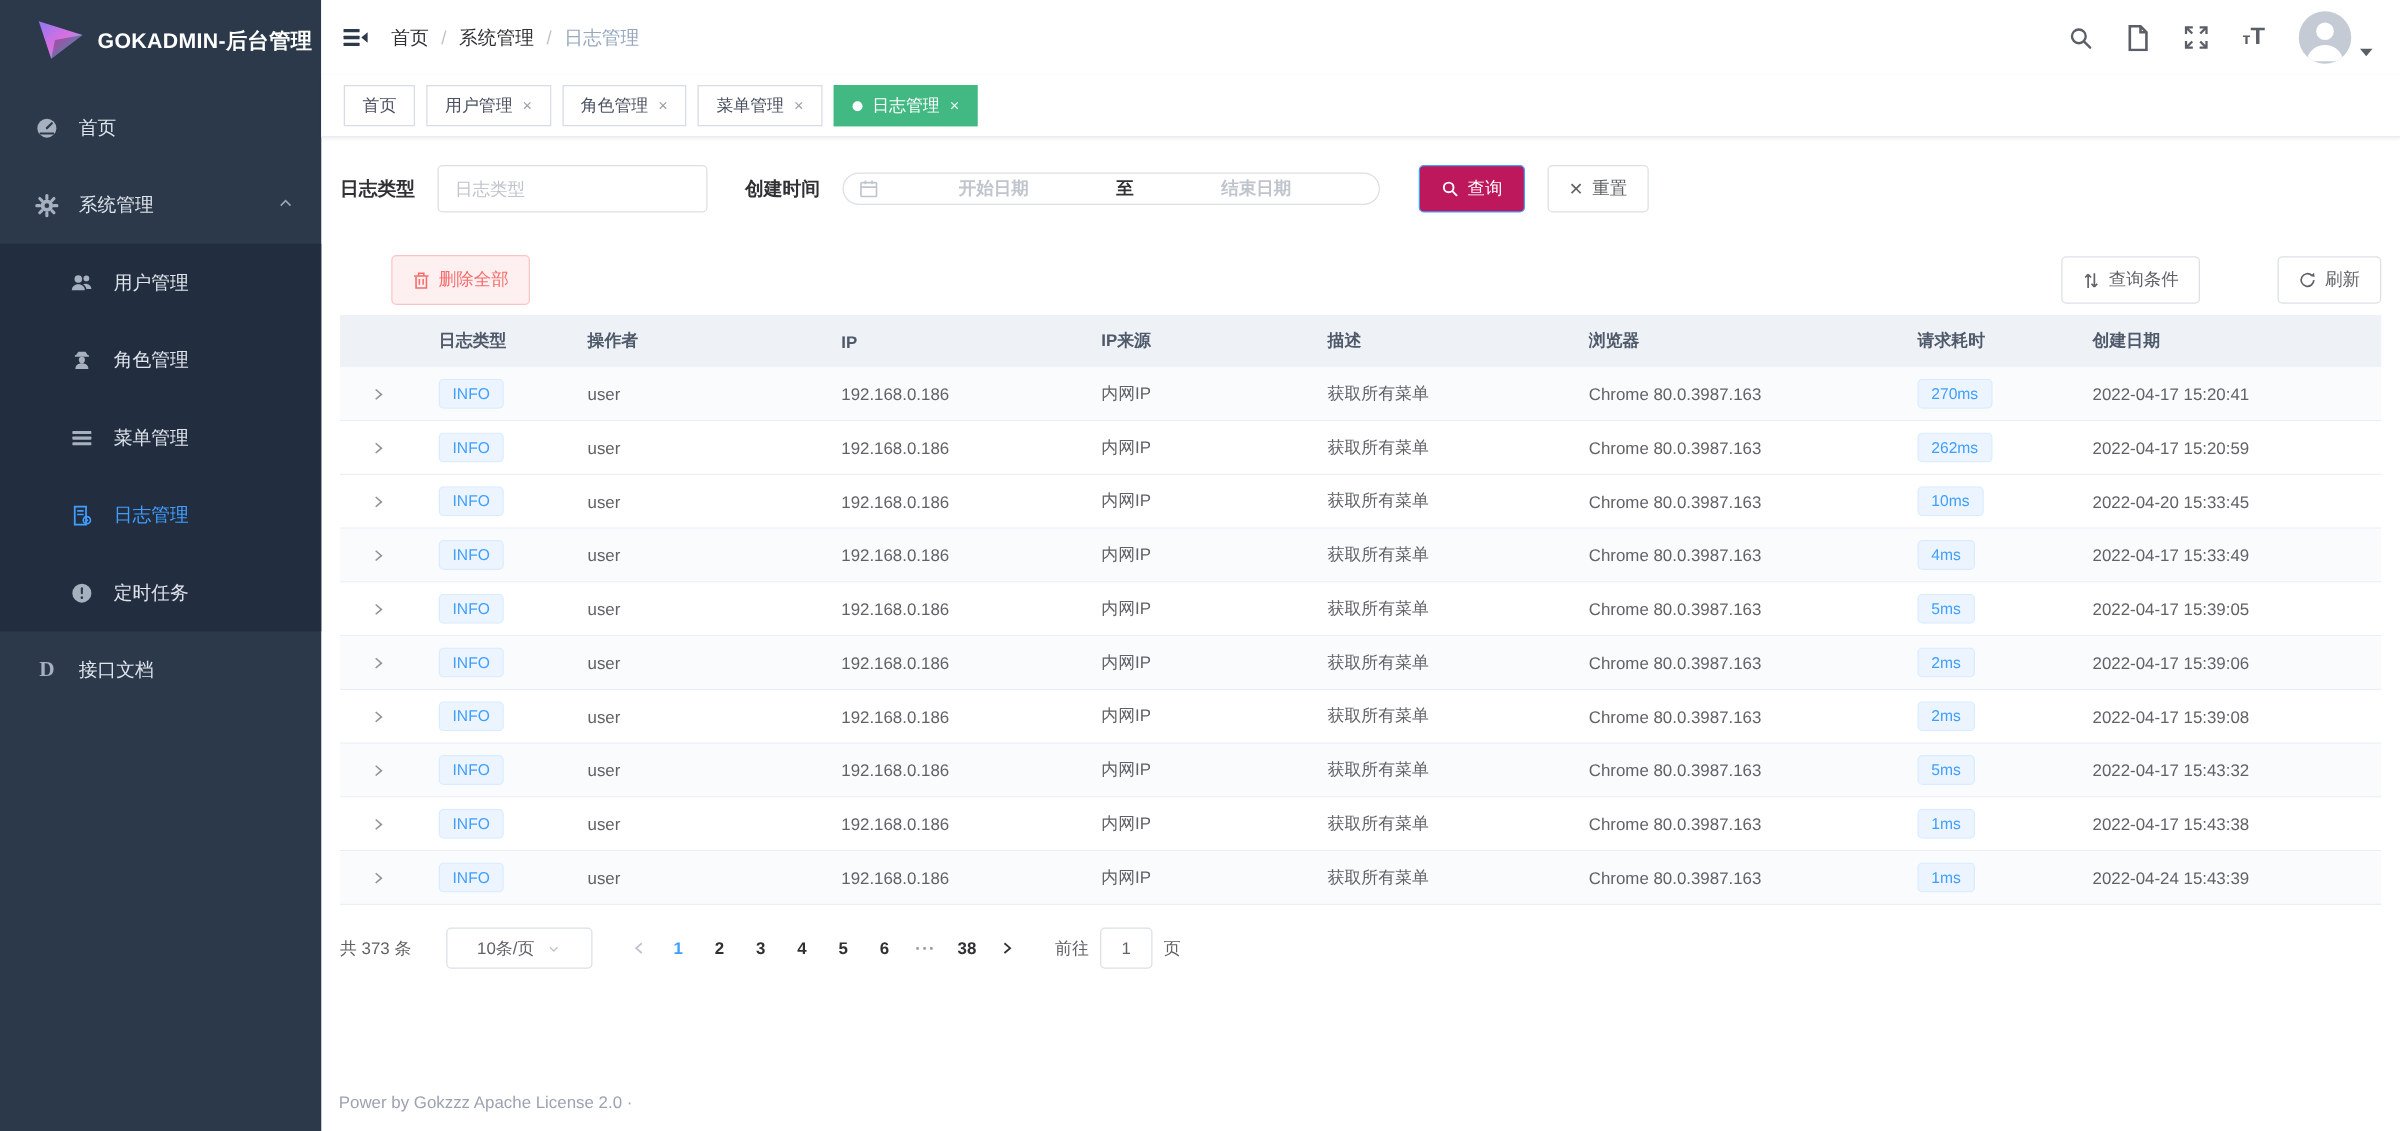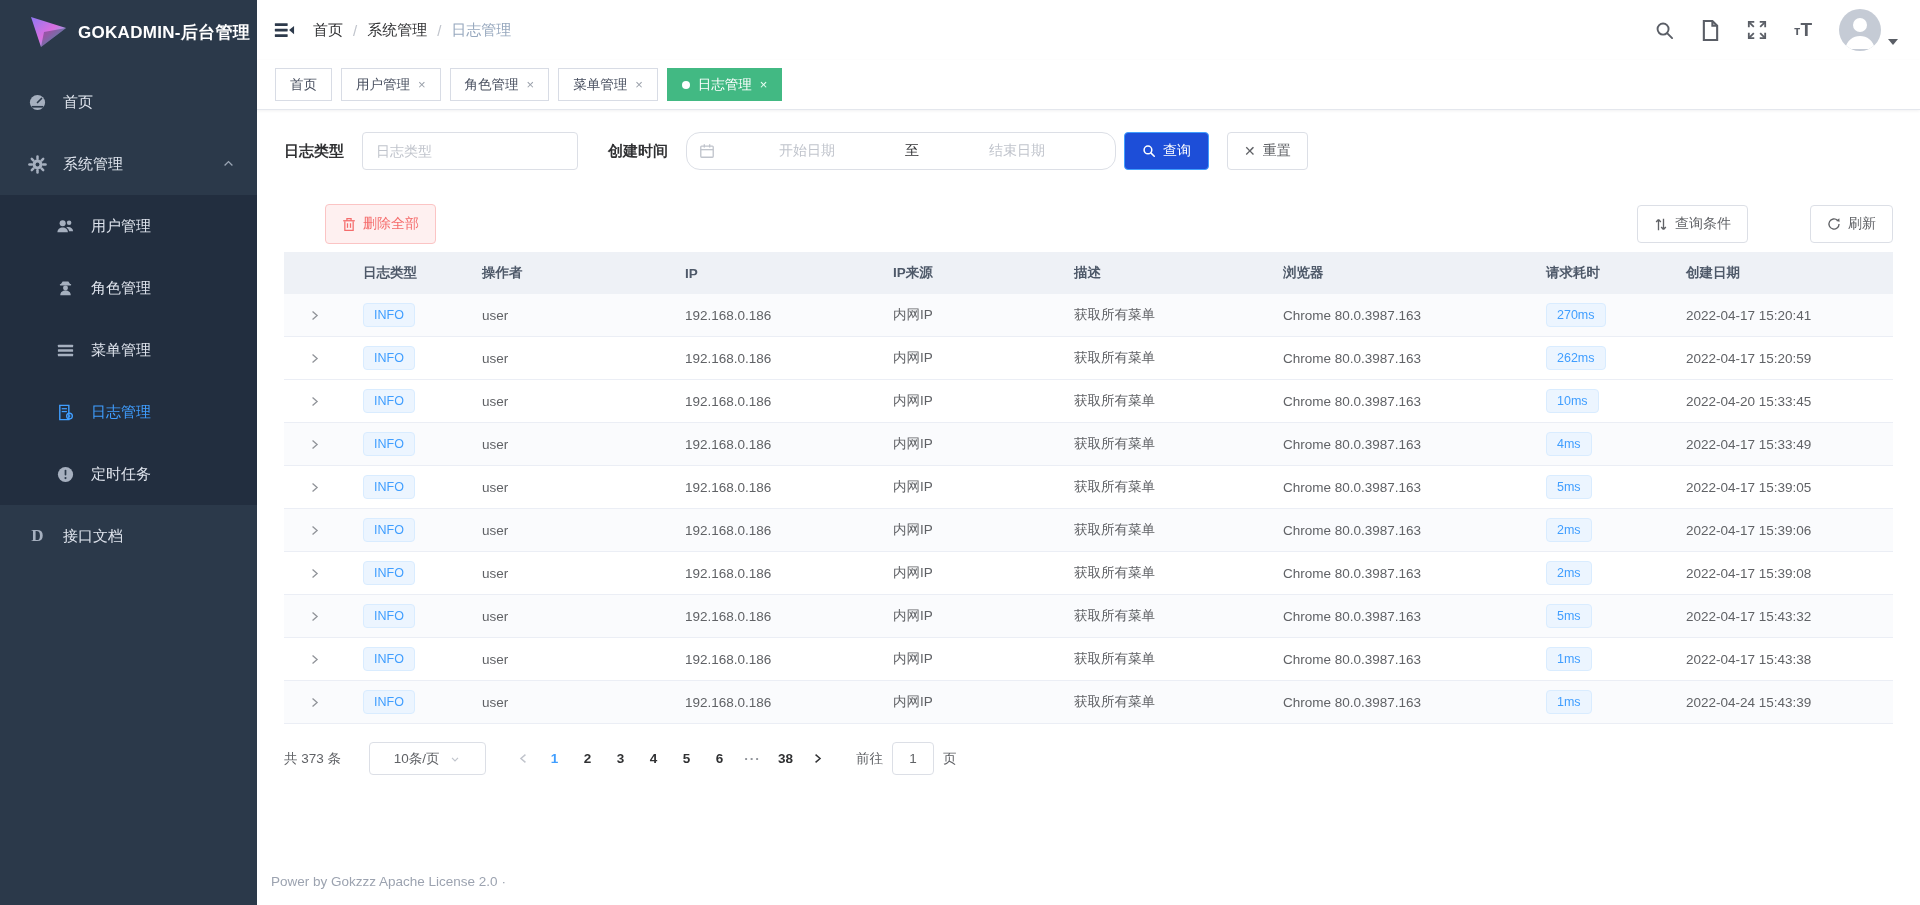--- a/index.html
+++ b/index.html
@@ -39,31 +39,31 @@
 
   
   .tagsbar { height:50px; display:flex; align-items:center; gap:9px; padding:0 18px; border-bottom:1px solid #e4e7ed; box-shadow:0 1px 3px rgba(0,21,41,.06); background:#fff; }
   .tag { height:33px; display:inline-flex; align-items:center; padding:0 14px; border:1px solid #d8dce5; background:#fff; color:#495060; font-size:13.5px; cursor:pointer; gap:8px; }
   .tag .tag-close { font-size:13px; color:#9aa0aa; line-height:1; }
   .tag.active { background:#42b983; border-color:#42b983; color:#fff; }
   .tag.active .tag-close { color:#eafff4; }
   .tag-dot { width:8px; height:8px; border-radius:50%; background:#fff; }
 
   
-  .content { flex:1; padding:0 27px; }
+  .content { flex:1; padding:0 15px; }
   .filter-row { margin-top:22px; display:flex; align-items:center; height:38px; }
   .flabel { font-size:15px; font-weight:bold; color:#303133; }
   .text-input { width:216px; height:38px; border:1px solid #dcdfe6; border-radius:4px; margin-left:18px; padding:0 13px; font-size:14px; color:#606266; outline:none; font-family:inherit; }
   .text-input::placeholder { color:#c0c4cc; }
   .ml30 { margin-left:30px; }
-  .daterange { width:430px; height:38px; border:1px solid #dcdfe6; border-radius:14px; margin-left:18px; display:flex; align-items:center; padding:0 12px; gap:6px; cursor:pointer; }
+  .daterange { width:430px; height:26px; border:1px solid #dcdfe6; border-radius:14px; margin-left:18px; display:flex; align-items:center; padding:0 12px; gap:6px; cursor:pointer;font-weight:bold; }
   .dr-part { flex:1; text-align:center; font-size:14px; color:#c0c4cc; }
   .dr-sep { font-size:14px; color:#303133; padding:0 6px; }
   .btn { height:38px; border-radius:4px; font-size:14px; display:inline-flex; align-items:center; gap:7px; cursor:pointer; border:1px solid #dcdfe6; background:#fff; color:#606266; padding:0 16px; font-family:inherit;margin-left:41px; }
-  .btn-primary { background:#1d4ed8; border-color:#409eff; color:#fff; margin-left:8px; padding:0 17px; }
+  .btn-primary { background:#be185d; border-color:#409eff; color:#fff; margin-left:31px; padding:0 17px; }
   .btn-reset { margin-left:18px; }
   .x-glyph { font-size:14px; }
 
   .toolbar-row { margin-top:34px; display:flex; align-items:center; }
   .btn-danger { height:40px; background:#fef0f0; border:1px solid #fbc4c4; color:#f56c6c; }
   .toolbar-right { margin-left:auto; display:flex; gap:21px; }
 
   
   .table { margin-top:8px; width:100%; font-size:13.5px; }
   .trow, .thead-row { display:grid; grid-template-columns:62px 119px 203px 208px 181px 209px 263px 140px auto; align-items:center; }

